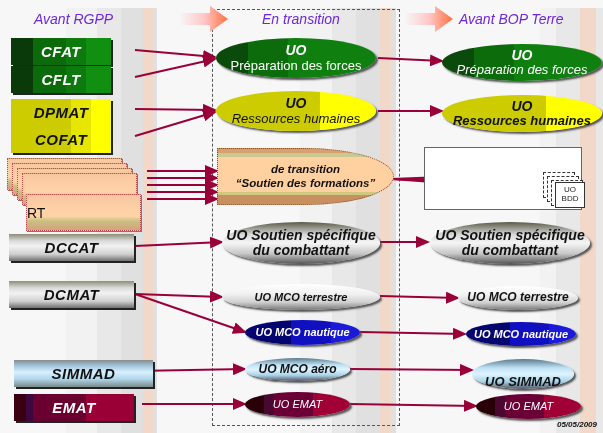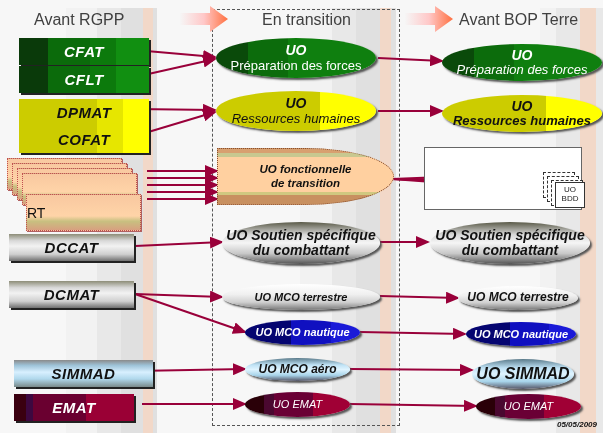--- a/index.html
+++ b/index.html
@@ -1,20 +1,20 @@
 <!DOCTYPE html>
 <html><head>
 <meta charset="utf-8">
 <style>
   html, body { margin:0; padding:0; }
   body { width:603px; height:433px; position:relative; overflow:hidden; background:#f7f7f7; font-family:"Liberation Sans", sans-serif; }
   .abs { position:absolute; }
   .colbg { position:absolute; top:8px; bottom:0; }
-  .hdr { position:absolute; font-size:16px; color:#404040; }
-  .src { position:absolute; left:19px; width:130px; height:27px; box-shadow:2px 2px 0 #222; display:flex; align-items:center; justify-content:center; font-weight:bold; font-style:italic; font-size:15px; letter-spacing:0.5px; }
+  .hdr { position:absolute; font-style:italic; font-size:14px; color:#6d28d9; }
+  .src { position:absolute; left:11px; width:100px; height:27px; box-shadow:2px 2px 0 #222; display:flex; align-items:center; justify-content:center; font-weight:bold; font-style:italic; font-size:15px; letter-spacing:0.5px; }
   .src span { position:relative; z-index:2; }
   .green { background:linear-gradient(90deg,#0a3a0a 0 22%, #0b6b0b 22% 55%, #0c7a0c 55% 75%, #118f11 75%); color:#fff; }
   .yellow { background:linear-gradient(90deg,#cccc00 0 60%, #e6e600 60% 80%, #ffff00 80%); color:#111; }
   .grey { background:linear-gradient(180deg,#8d8d78 0%, #d9d9d9 25%, #f2f2f2 45%, #cfcfcf 75%, #6f6f6f 100%); color:#111; }
   .blue { background:linear-gradient(180deg,#8a8a8a 0%, #9ec3d8 20%, #d8f0ff 45%, #b0d8ec 70%, #7a8a8a 100%); color:#111; }
   .maroon { background:linear-gradient(90deg,#3a0010 0 10%, #3d0840 10% 16%, #6a0030 16% 60%, #9a0035 60%); color:#fff; }
   .rt-card { position:absolute; width:113px; height:30px; background:linear-gradient(180deg,#f8c8a0 0%, #ffd4a8 60%, #c8c080 75%, #d8a080 100%); border:1px dotted #c05050; box-shadow:1px 1px 0 #b06060; }
   .ell { position:absolute; border-radius:50%; display:flex; flex-direction:column; align-items:center; justify-content:center; font-style:italic; font-weight:bold; text-align:center; line-height:1.1; box-shadow:2px 2px 2px #555; }
   .ell .t1 { font-size:14px; }
   .ell .t2 { font-size:13px; font-weight:bold; }
@@ -136,22 +136,22 @@
 
 <div class="ell e-green" style="left:216px;top:38px;width:160px;height:40px;">
   <div class="t1">UO</div>
   <div class="t2" style="font-style:normal;font-weight:normal;">Préparation des forces</div>
 </div>
 <div class="ell e-yellow" style="left:216px;top:91px;width:160px;height:40px;">
   <div class="t1">UO</div>
   <div class="t2" style="font-weight:normal;">Ressources humaines</div>
 </div>
 <div class="uo-trans">
-  <div>UO fonctionnelle</div>
   <div>de transition</div>
+  <div>“Soutien des formations”</div>
 </div>
 <div class="ell e-grey" style="left:222px;top:222px;width:158px;height:42px;">
   <div class="t1">UO Soutien spécifique</div>
   <div class="t1">du combattant</div>
 </div>
 <div class="ell e-white" style="left:222px;top:284px;width:158px;height:26px;font-size:11px;">
     <span>UO MCO terrestre</span>
   </div>
 <div class="ell e-blue" style="left:245px;top:320px;width:115px;height:25px;font-size:11px;">
     <span>UO MCO nautique</span>
@@ -185,20 +185,20 @@
 <div class="ell e-grey" style="left:430px;top:222px;width:160px;height:42px;">
   <div class="t1">UO Soutien spécifique</div>
   <div class="t1">du combattant</div>
 </div>
 <div class="ell e-white" style="left:458px;top:286px;width:120px;height:24px;font-size:12px;">
     <span>UO MCO terrestre</span>
   </div>
 <div class="ell e-blue" style="left:466px;top:322px;width:110px;height:24px;font-size:11px;">
     <span>UO MCO nautique</span>
   </div>
-<div class="ell e-lblue" style="left:472px;top:359px;width:102px;height:30px;font-size:16px;">
+<div class="ell e-lblue" style="left:472px;top:359px;width:102px;height:30px;font-size:13px;justify-content:flex-end;">
     <span>UO SIMMAD</span>
   </div>
 <div class="ell e-maroon" style="left:476px;top:394px;width:105px;height:25px;font-size:11px;font-weight:normal;">
     <span>UO EMAT</span>
   </div>
 
 <div class="date">05/05/2009</div>
 
 </body></html>

